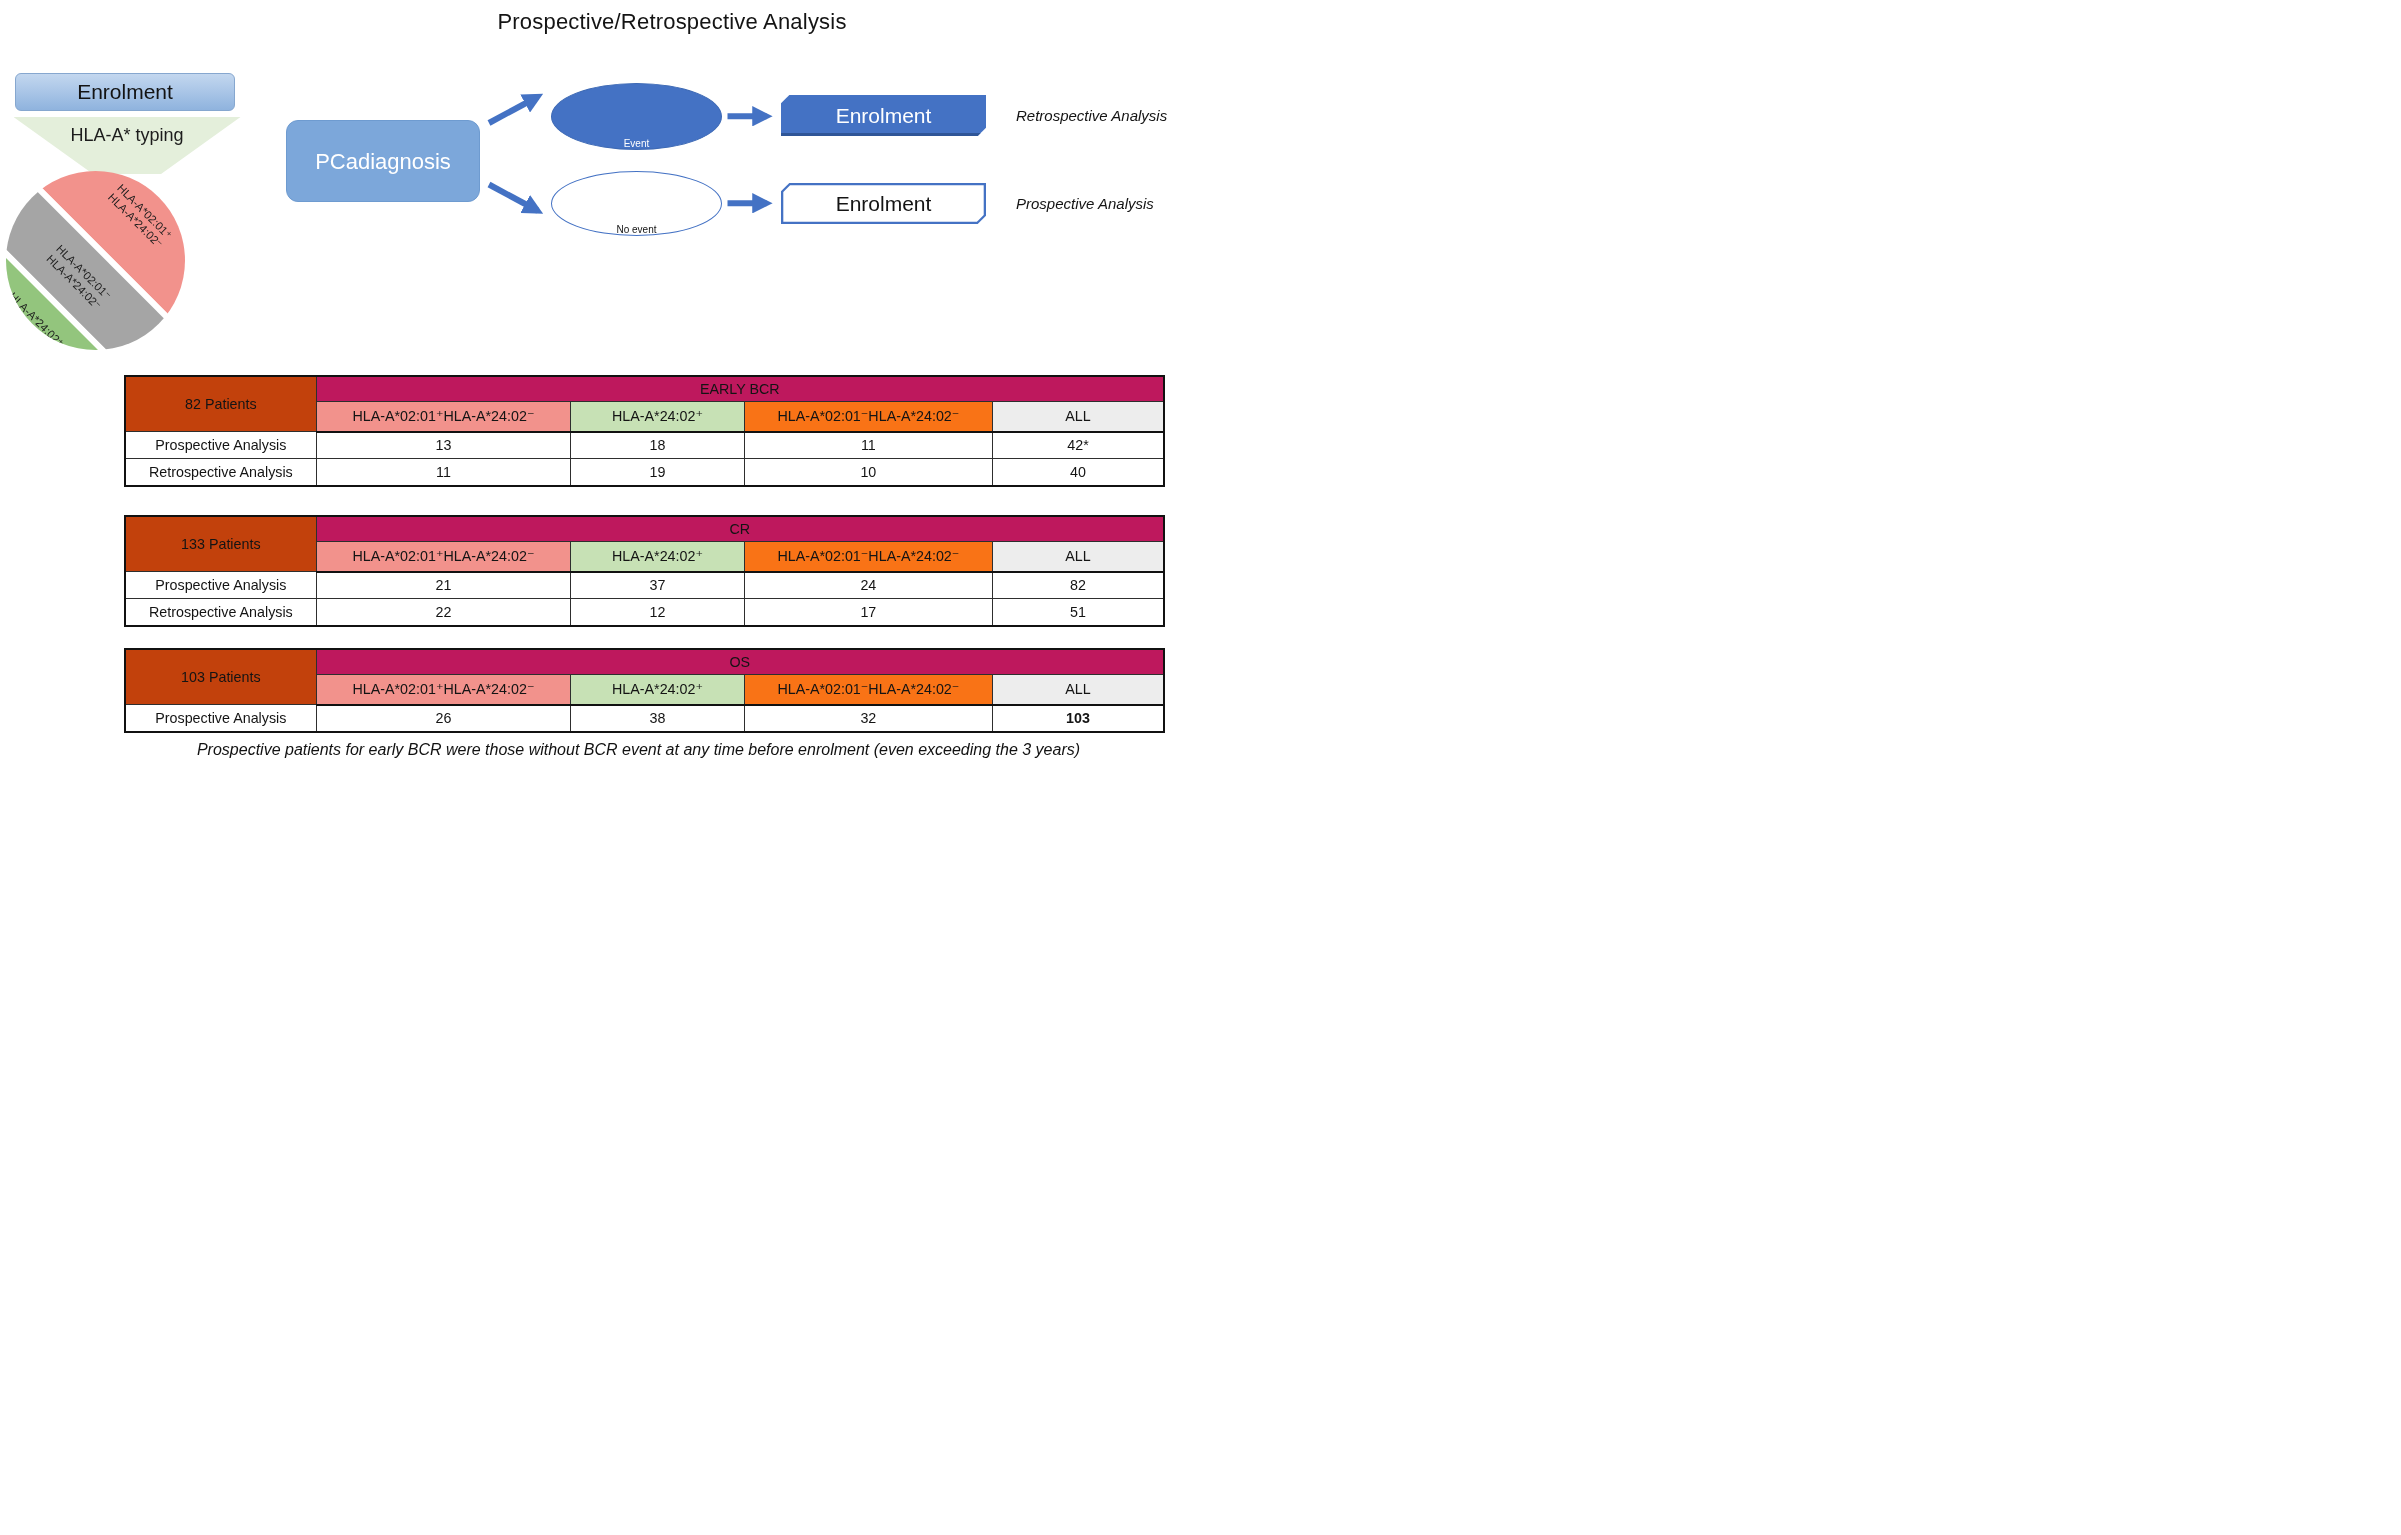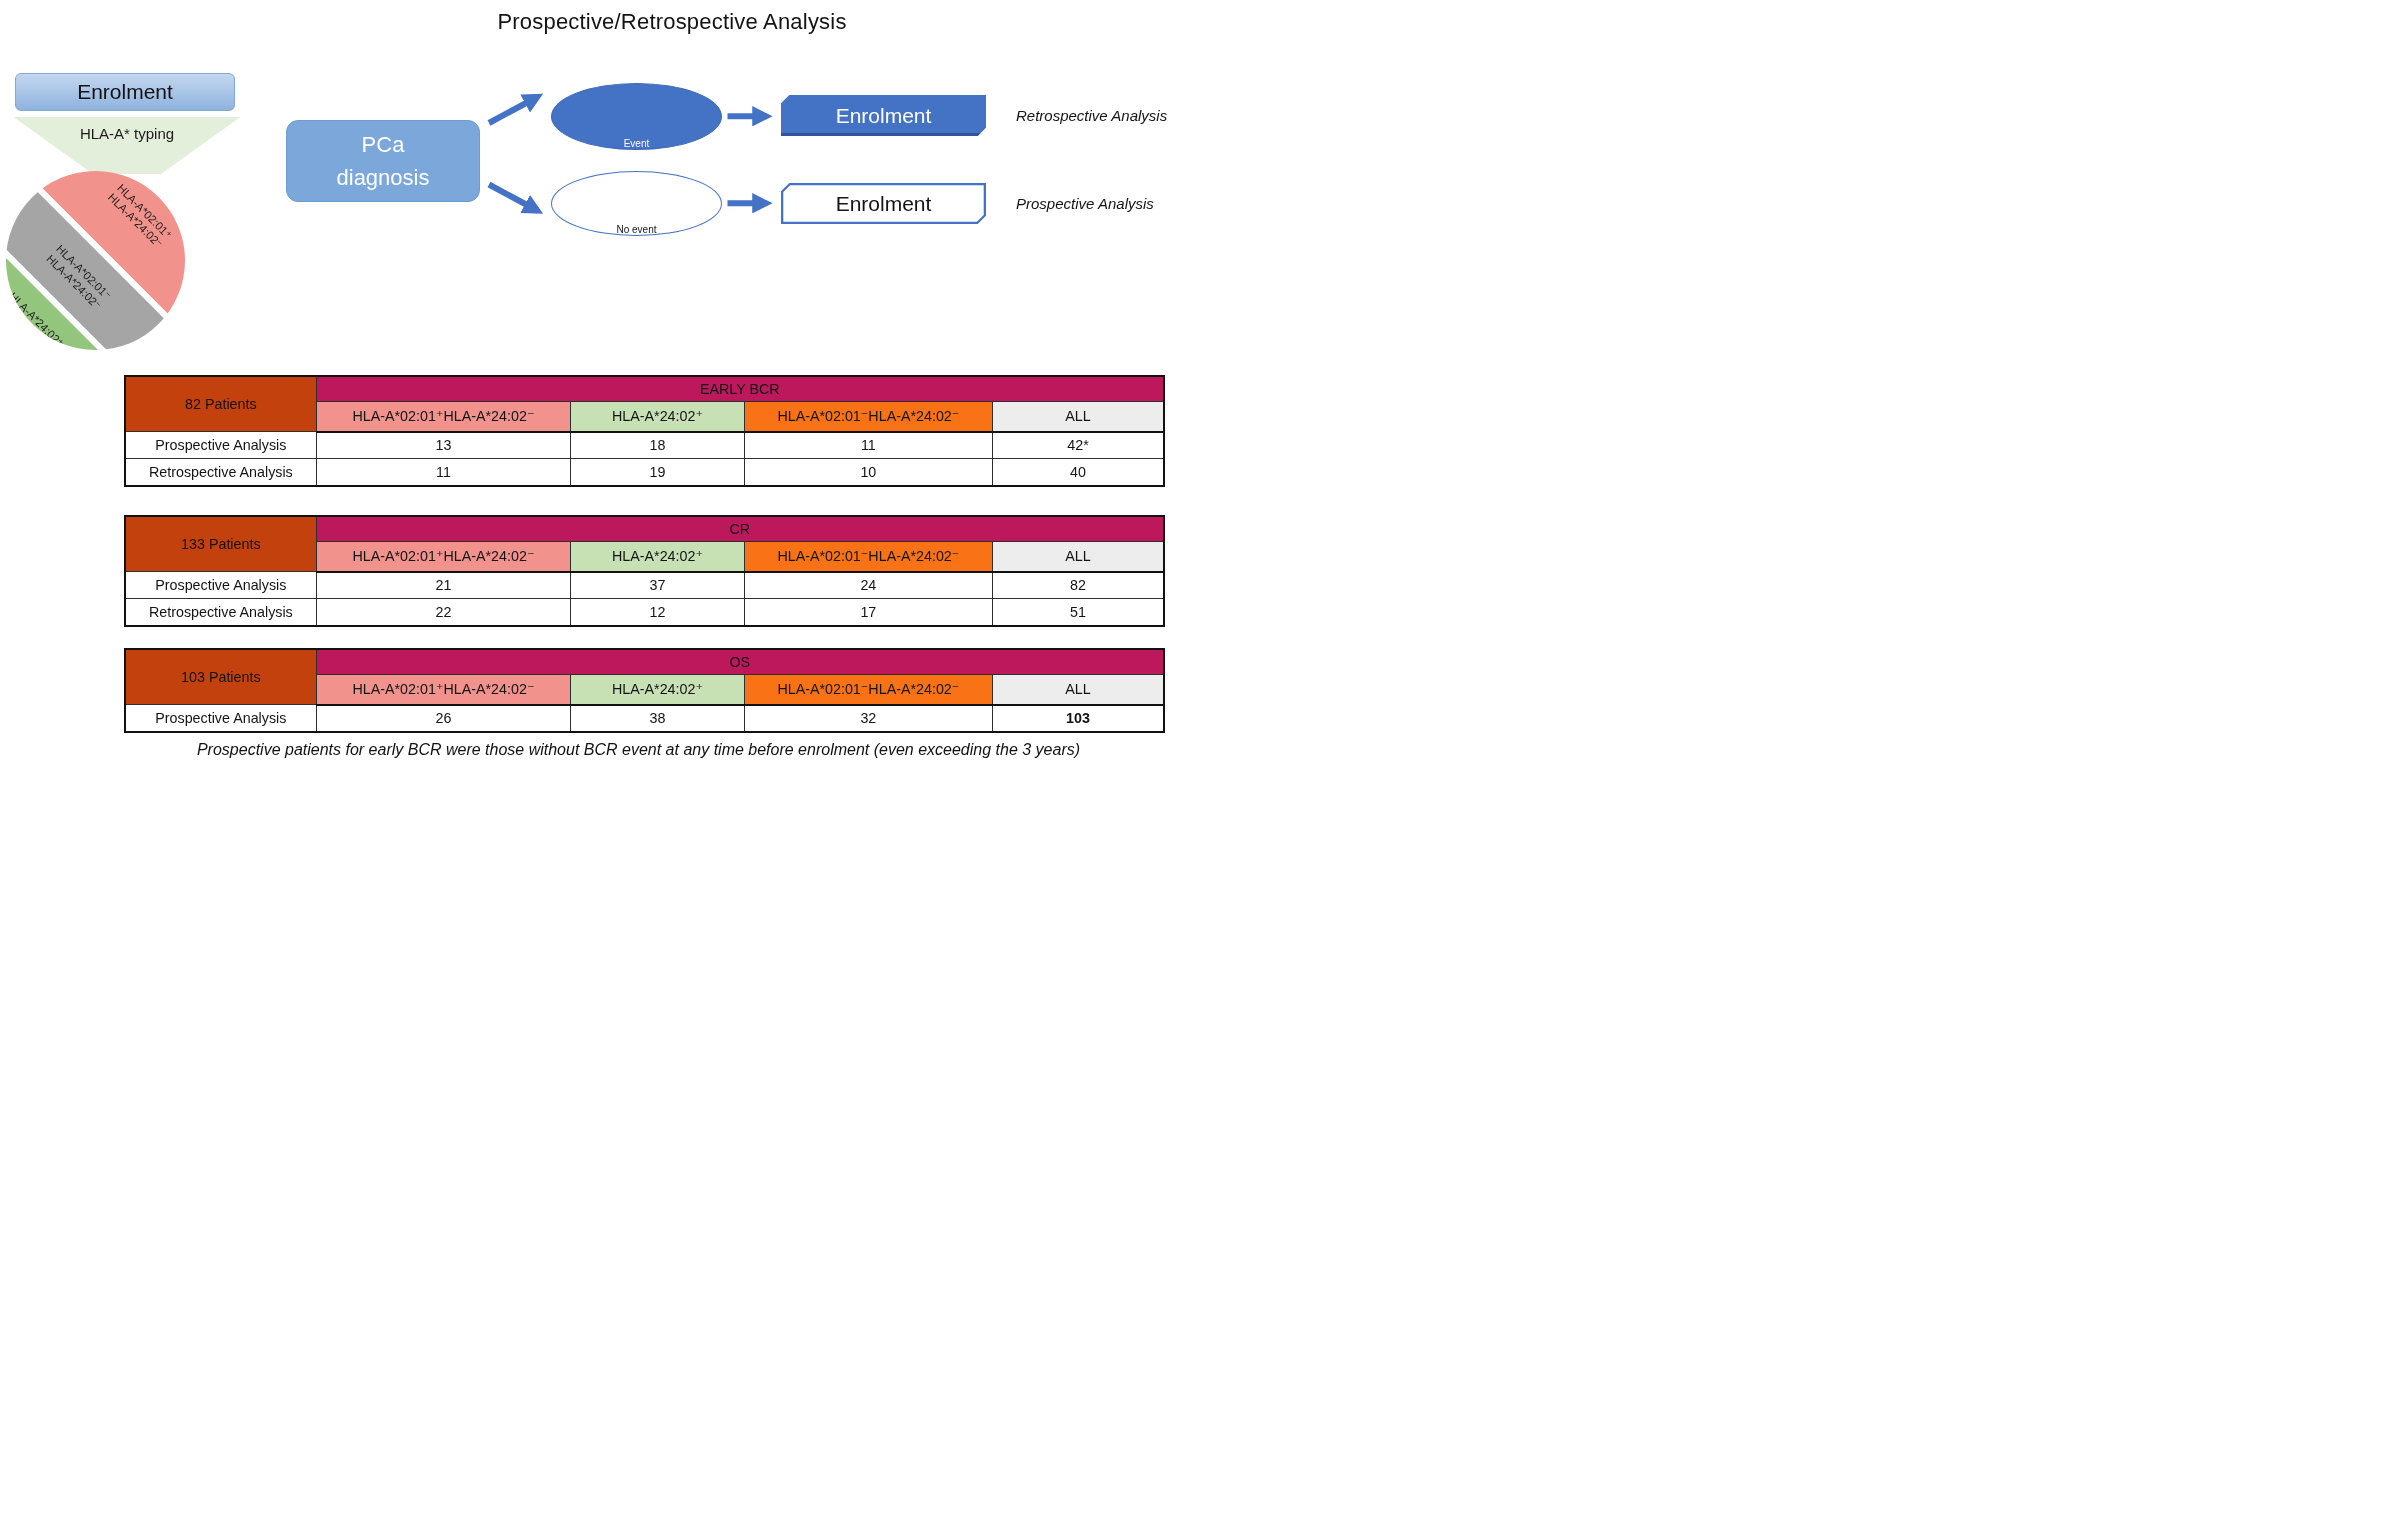--- a/index.html
+++ b/index.html
@@ -11,34 +11,34 @@
   
   .title{left:143px;top:9px;width:1058px;text-align:center;font-size:22px;color:#141414;letter-spacing:0.2px;}
 
   
   .enrol-header{left:15px;top:73px;width:218px;height:36px;border-radius:6px;
     background:linear-gradient(#c3d7ef,#8fb3de);border:0.8px solid #86a7cf;
     display:flex;align-items:center;justify-content:center;font-size:21px;color:#131313;}
   .funnel{left:13.5px;top:117px;width:227px;height:57px;background:#e4efdb;
     clip-path:polygon(0 0,100% 0,65% 100%,35% 100%);
     display:flex;justify-content:center;padding-top:7.5px;box-sizing:border-box;
-    font-size:15px;color:#1c1c1c;}
+    font-size:18px;color:#1c1c1c;}
   .hla-circle{left:6px;top:171px;width:179px;height:179px;border-radius:50%;overflow:hidden;}
   .hla-rot{position:absolute;left:-38px;top:-38px;width:255px;height:255px;
     transform:rotate(45deg);display:flex;flex-direction:column;}
   .band{display:flex;flex-direction:column;align-items:center;justify-content:center;
     font-size:11.3px;line-height:1.2;color:#1b1b1b;}
   .band-red{height:114px;background:#f2928c;padding-top:16.5px;box-sizing:border-box;}
   .band-gap{height:6px;background:#fff;}
   .band-gray{height:63px;background:#a5a5a5;}
   .band-green{height:66px;background:#93c57d;padding-bottom:19.5px;box-sizing:border-box;}
 
   
   .pca-box{left:286px;top:120px;width:192px;height:80px;border-radius:12px;
-    background:#7ca7da;border:0.8px solid #6e9bd0;display:flex;flex-direction:column;
+    background:#7ca7da;border:0.8px solid #6e9bd0;display:flex;flex-direction:row;
     align-items:center;justify-content:center;color:#fff;font-size:22px;line-height:1.5;}
   .ellipse{border-radius:50%;display:flex;align-items:flex-end;justify-content:center;font-size:10px;}
   .ellipse-event{left:551px;top:83px;width:171px;height:67px;background:#4472c4;
     border:1.5px solid #3e6ab5;color:#fff;box-sizing:border-box;}
   .ellipse-noevent{left:551px;top:171px;width:171px;height:65px;background:#fff;
     border:1.5px solid #4472c4;color:#141414;box-sizing:border-box;}
   .snip{clip-path:polygon(8.3px 0,100% 0,100% calc(100% - 8.3px),calc(100% - 8.3px) 100%,0 100%,0 8.3px);}
   .enrol-dark{left:781px;top:95px;width:205px;height:41px;background:#4472c4;
     display:flex;align-items:center;justify-content:center;color:#fff;font-size:21px;}
   .enrol-dark::after{content:"";position:absolute;left:0;right:0;bottom:0;height:3px;background:#2f5597;}

